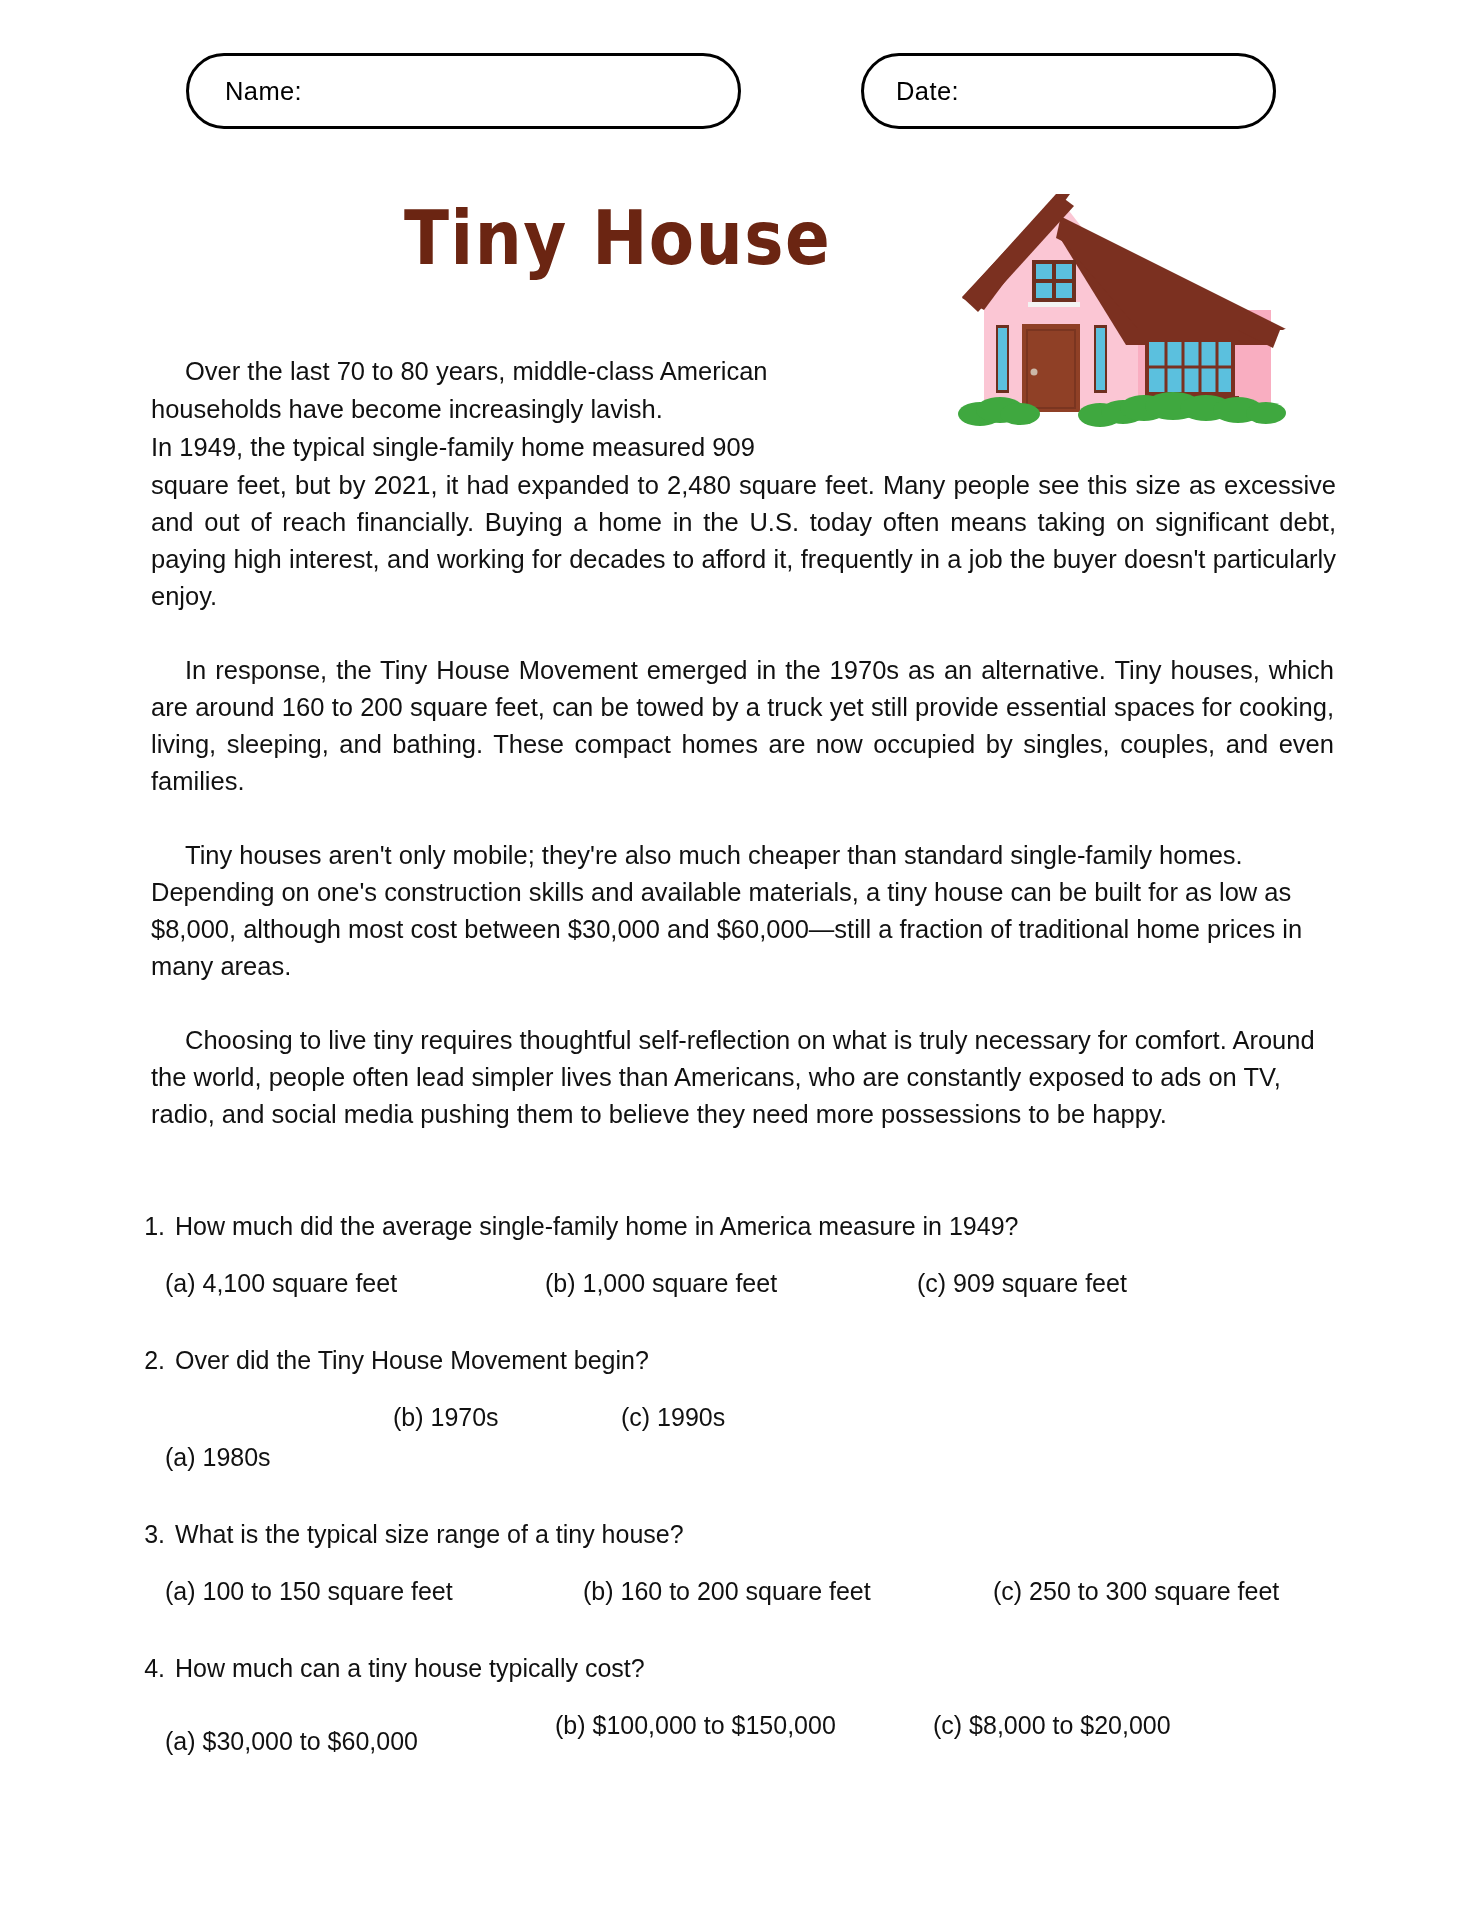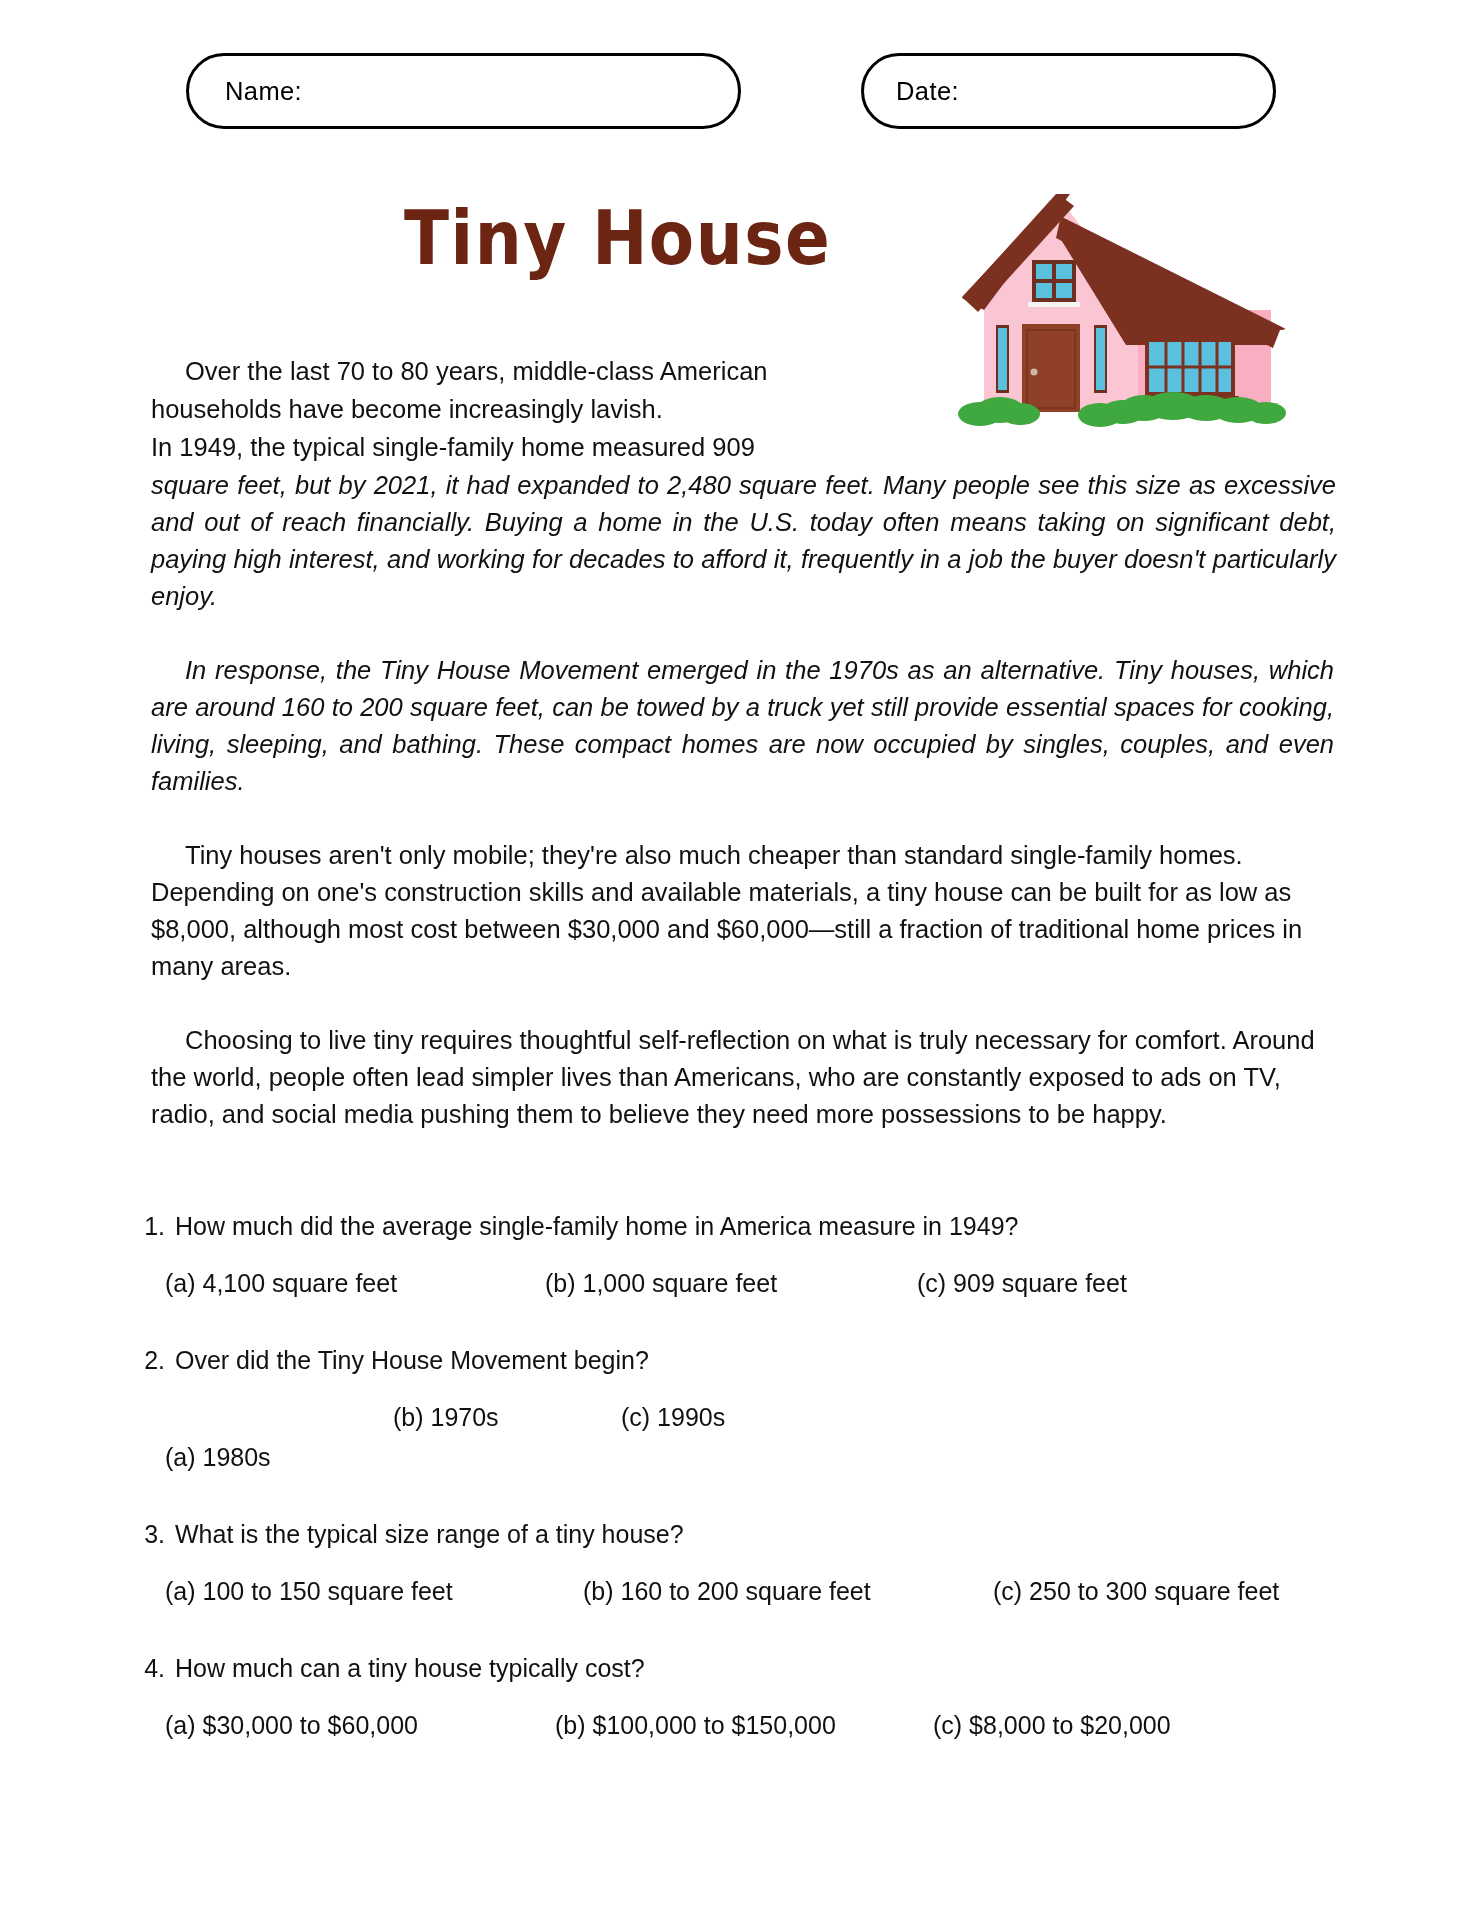--- a/index.html
+++ b/index.html
@@ -80,21 +80,21 @@
     line-height: 37px;
     color: #111111;
     font-family: "Liberation Sans", sans-serif;
   }
   .para { margin-bottom: 0; }
   .para + .para { margin-top: 37px; }
   .para p { margin: 1px; }
   .indent { display: inline-block; width: 34px; }
   .p1-narrow { width: 740px; }
   .p1-wide { width: 100%; }
-  .just { text-align: justify; text-justify: inter-word; font-style: italic; }
+  .just { text-align: justify; text-justify: inter-word; }
 
   
   .questions {
     position: absolute;
     top: 1212px;
     left: 135px;
     width: 1220px;
     font-size: 25px;
     color: #111111;
     font-family: "Liberation Sans", sans-serif;
@@ -106,21 +106,21 @@
   .choices { display: flex; padding-left: 30px; }
   .choice { white-space: nowrap; }
 
   
   .q1 .choice:nth-child(1) { width: 380px; }
   .q1 .choice:nth-child(2) { width: 372px; }
   .q2 .choice:nth-child(1) { width: 228px; margin-top: 40px; }
   .q2 .choice:nth-child(2) { width: 228px; }
   .q3 .choice:nth-child(1) { width: 418px; }
   .q3 .choice:nth-child(2) { width: 410px; }
-  .q4 .choice:nth-child(1) { width: 390px; }
+  .q4 .choice:nth-child(1) { width: 390px; margin-top: 16px; }
   .q4 .choice:nth-child(2) { width: 378px; }
 </style>
 </head>
 <body>
 
 <div class="page">
 
   <div class="header-row">
     <div class="field-pill name">
       <span class="field-label">Name:</span>

